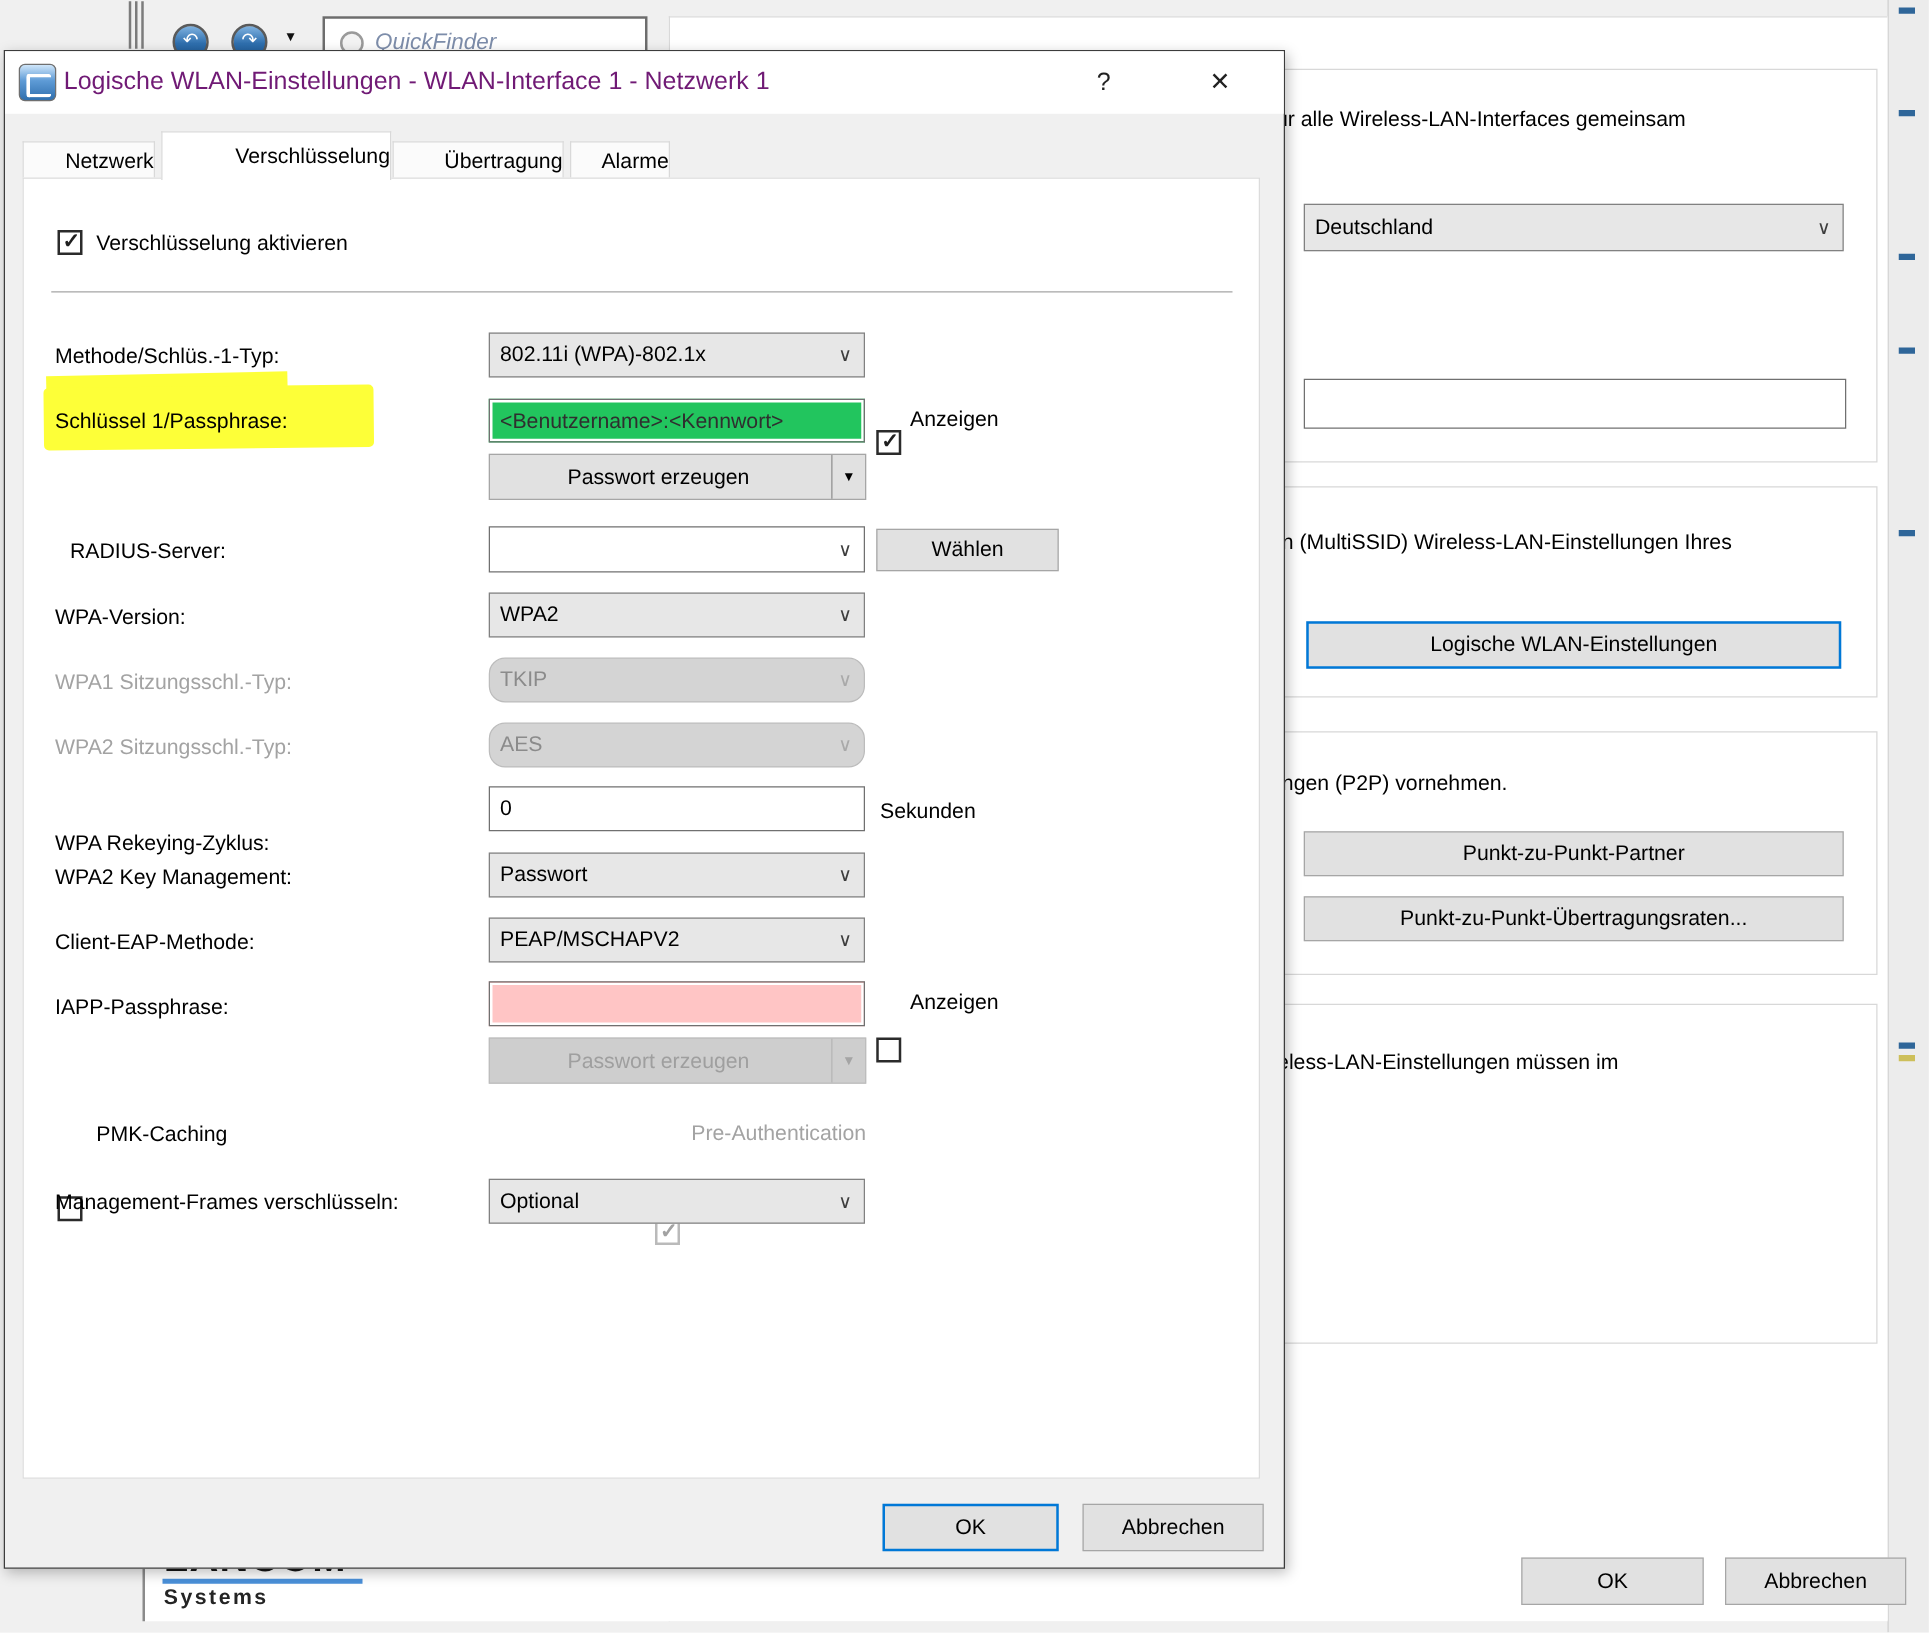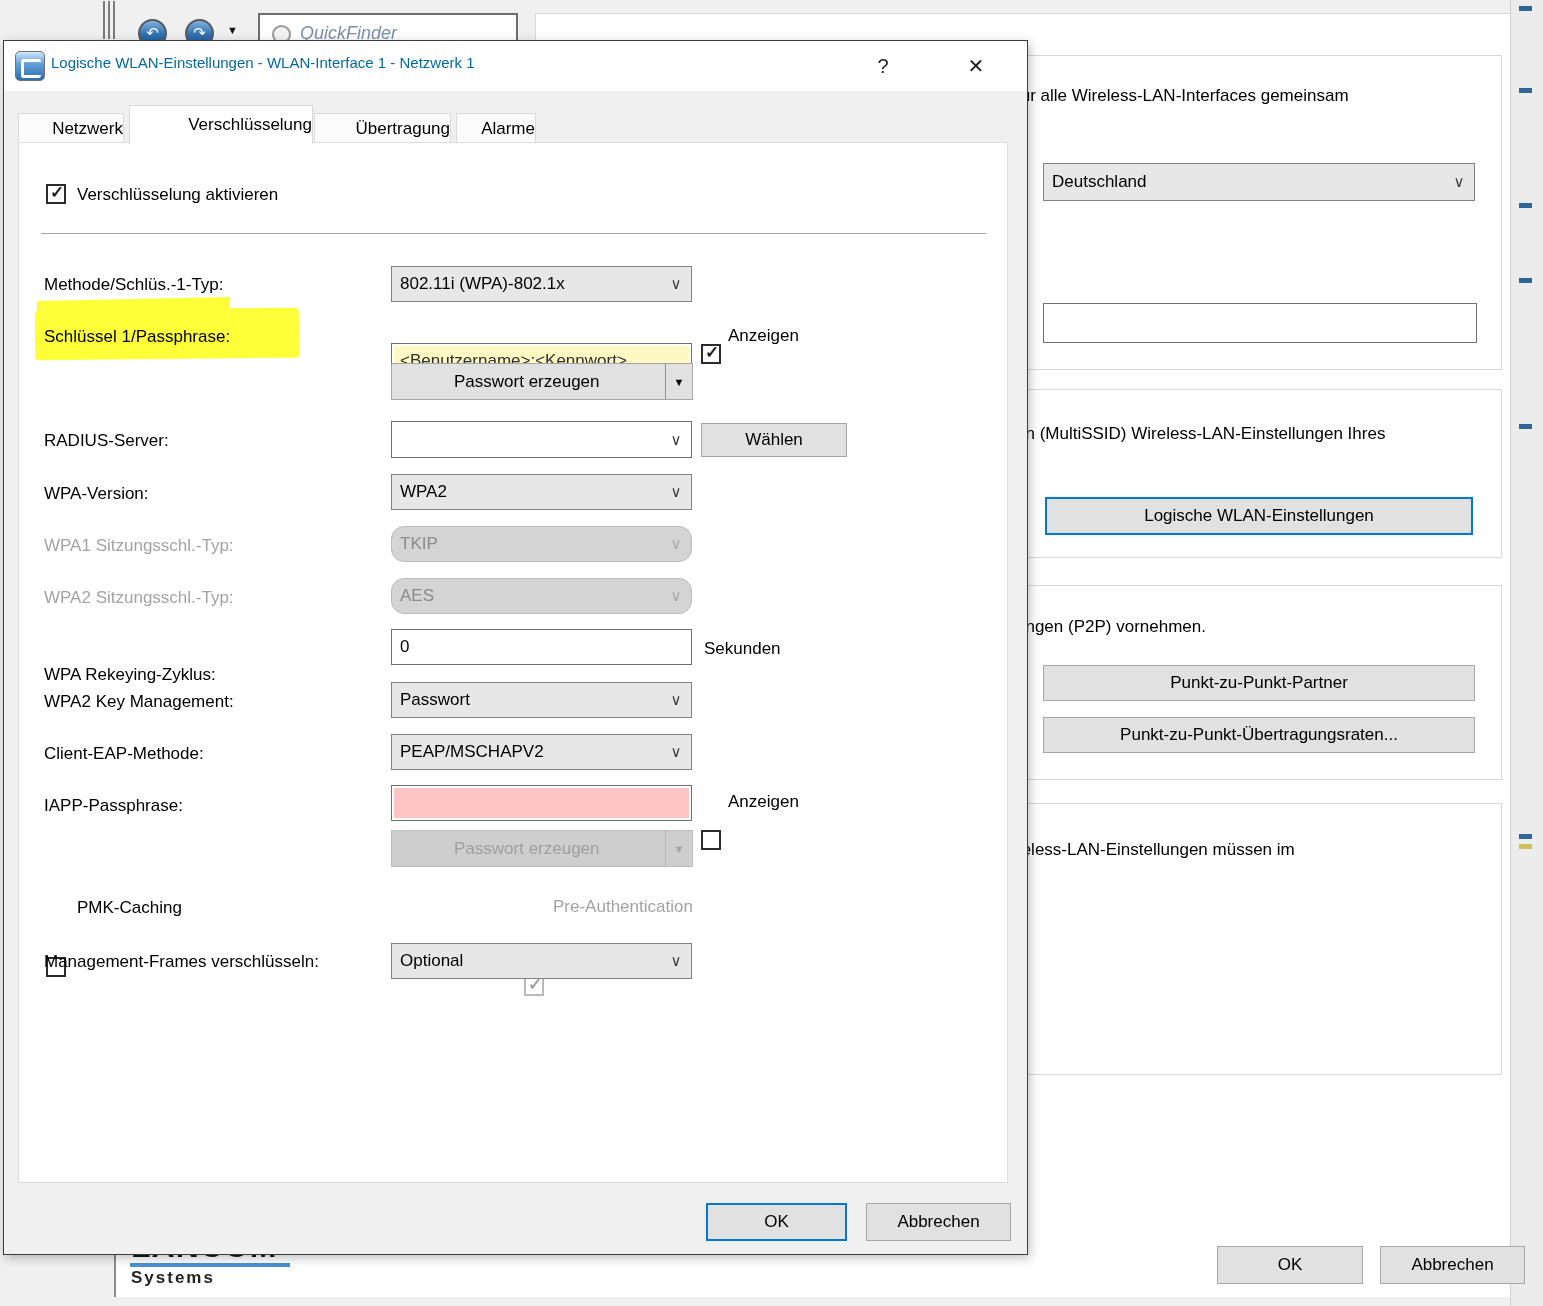--- a/index.html
+++ b/index.html
@@ -35,40 +35,40 @@
   .combo { background:#e7e7e7; border:1px solid #818181; display:flex; align-items:center; }
   .combo .val { flex:1; padding-left:8px; font-size:17px; color:#000; white-space:nowrap; overflow:hidden; }
   .combo .chev { width:30px; text-align:center; font-size:15px; color:#3d3d3d; }
   .combo.white { background:#fff; border-color:#707070; }
   .combo.disabled { background:#d4d4d4; border-color:#bcbcbc;border-radius:13px; }
   .combo.disabled .val { color:#8b8b8b; }
   .combo.disabled .chev { color:#a9a9a9; }
 
   .field { border:1px solid #707070; background:#fff; font-family:"Liberation Sans",sans-serif;
     font-size:17px; color:#000; padding:0 8px; outline:none; }
-  .field.yellow { background:#fef9c3; box-shadow:inset 0 0 0 2px #fff; color:#2f2f2f;margin-top:24px; }
+  .field.yellow { background:#22c55e; box-shadow:inset 0 0 0 2px #fff; color:#2f2f2f; }
   .field.pink { background:#ffc5c5; box-shadow:inset 0 0 0 2px #fff; }
 
   .cb { width:20px; height:20px; background:#fff; border:2px solid #2b2b2b; position:relative; }
   .cb .glyph { position:absolute; left:2px; top:-4px; font-size:17px; font-weight:bold; color:#1f1f1f; }
   .cb.disabled { border-color:#bababa; }
   .cb.disabled .glyph { color:#a2a2a2; }
 
   .lbl { font-size:17px; color:#000; white-space:nowrap; }
   .lbl.disabled { color:#a3a3a3; }
 
   
   .dialog { left:3px; top:40px; width:1025px; height:1215px; background:#f0f0f0;
     border:1px solid #3c3c3c; box-shadow:2px 3px 10px rgba(0,0,0,.25); }
   .titlebar { left:0; top:0; width:1023px; height:50px; background:#fff; }
   .app-icon { left:11px; top:10px; width:30px; height:30px; border-radius:5px;
     background:linear-gradient(180deg,#cfe6fa 0%,#5e9bd6 45%,#2f6fae 100%); border:1px solid #6f6f6f; }
   .app-icon::after { content:""; position:absolute; left:5px; top:7px; width:17px; height:13px;
     border:3px solid #fff; border-right:none; border-radius:3px; }
-  .title-text { left:47px; top:13px; font-size:15px; color:#0369a1; white-space:nowrap; }
+  .title-text { left:47px; top:13px; font-size:20px; color:#701a75; white-space:nowrap; }
   .tb-btn { top:10px; width:34px; height:30px; text-align:center; font-size:20px; color:#222; line-height:30px; }
 
   .tab { background:#fbfbfb; border:1px solid #d9d9d9; border-bottom:none; font-size:17px; color:#000;
     display:flex; align-items:center; justify-content:flex-end; }
   .tab.active { background:#fff; z-index:3; }
   .tabpage { left:14px; top:101px; width:990px; height:1041px; background:#fff; border:1px solid #dcdcdc; }
   .divider { height:1px; background:#a5a5a5; }
 
   .hl { background:#fdff38; }
   .split-arrow { width:27px; border-left:1px solid #8f8f8f; align-self:stretch; display:flex;
@@ -193,21 +193,21 @@
     <div class="abs cb" style="left:697px; top:283px">
       <span class="glyph">✓</span>
     </div>
     <div class="abs lbl" style="left:724px; top:285px">Anzeigen</div>
 
     <div class="abs btn" style="left:387px; top:322px; width:302px; height:37px; justify-content:space-between; padding-left:62px">
       <span>Passwort erzeugen</span>
       <span class="split-arrow">▼</span>
     </div>
 
-    <div class="abs lbl" style="left:40px; top:390px">RADIUS-Server:</div>
+    <div class="abs lbl" style="left:52px; top:390px">RADIUS-Server:</div>
     <div class="abs combo white" style="left:387px; top:380px; width:301px; height:37px">
       <span class="val"></span>
       <span class="chev">∨</span>
     </div>
     <div class="abs btn" style="left:697px; top:382px; width:146px; height:34px">
       <span>Wählen</span>
     </div>
 
     <div class="abs lbl" style="left:40px; top:443px">WPA-Version:</div>
     <div class="abs combo" style="left:387px; top:433px; width:301px; height:36px">

